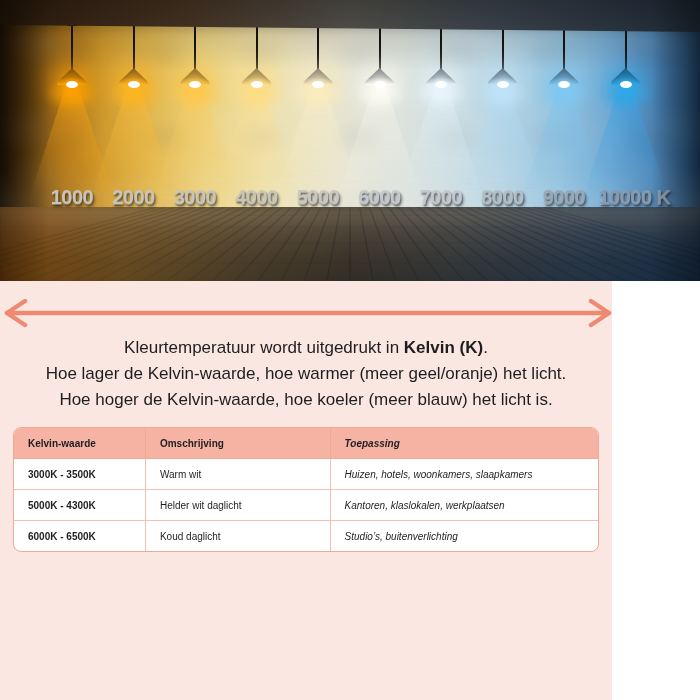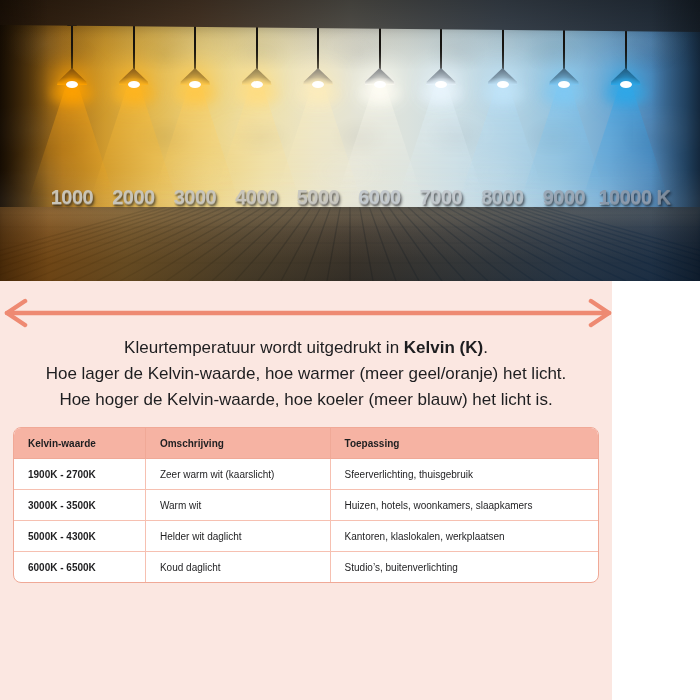--- a/index.html
+++ b/index.html
@@ -62,21 +62,21 @@
   .intro{margin-top:5px;text-align:center;font-size:17px;line-height:26px;color:var(--text-dark,#1e1e20);}
   .intro p{margin:0;}
   .intro b{font-weight:700;}
 
   .table-wrap{width:584px;margin:14px auto 0;background:#fff;
     border:1px solid var(--table-border,#f0a997);border-radius:8px;overflow:hidden;}
   table.kelvin{width:100%;border-collapse:collapse;font-size:10px;color:var(--text-dark,#1e1e20);table-layout:fixed;}
   table.kelvin th,table.kelvin td{height:30px;padding:0 6px 0 14px;text-align:left;vertical-align:middle;
     border-right:1px solid var(--table-border-light,#f6c0b1);border-bottom:1px solid var(--table-border-light,#f6c0b1);
     white-space:nowrap;overflow:hidden;}
-  table.kelvin th:last-child,table.kelvin td:last-child{border-right:none;}
+  table.kelvin th:last-child,table.kelvin td:last-child{border-right:none;font-style:italic;}
   table.kelvin tbody tr:last-child td{border-bottom:none;margin-left:24px;}
   table.kelvin thead th{background:var(--table-header-bg,#f6b3a3);font-weight:700;
     border-right-color:var(--table-border,#f0a997);border-bottom-color:var(--table-border,#f0a997);}
   table.kelvin td.kv{font-weight:700;}
 
   .logo{margin-top:26px;text-align:center;font-size:36px;font-weight:700;
     color:var(--logo-coral,#ef8a70);letter-spacing:-1px;}
 </style>
 </head>
 <body>
@@ -258,25 +258,20 @@
         </colgroup>
       <thead>
         <tr>
           <th>Kelvin-waarde</th>
           <th>Omschrijving</th>
           <th>Toepassing</th>
         </tr>
       </thead>
       <tbody>
         <tr>
-          <td class="kv">1900K - 2700K</td>
-          <td>Zeer warm wit (kaarslicht)</td>
-          <td>Sfeerverlichting, thuisgebruik</td>
-        </tr>
-        <tr>
           <td class="kv">3000K - 3500K</td>
           <td>Warm wit</td>
           <td>Huizen, hotels, woonkamers, slaapkamers</td>
         </tr>
         <tr>
           <td class="kv">5000K - 4300K</td>
           <td>Helder wit daglicht</td>
           <td>Kantoren, klaslokalen, werkplaatsen</td>
         </tr>
         <tr>

